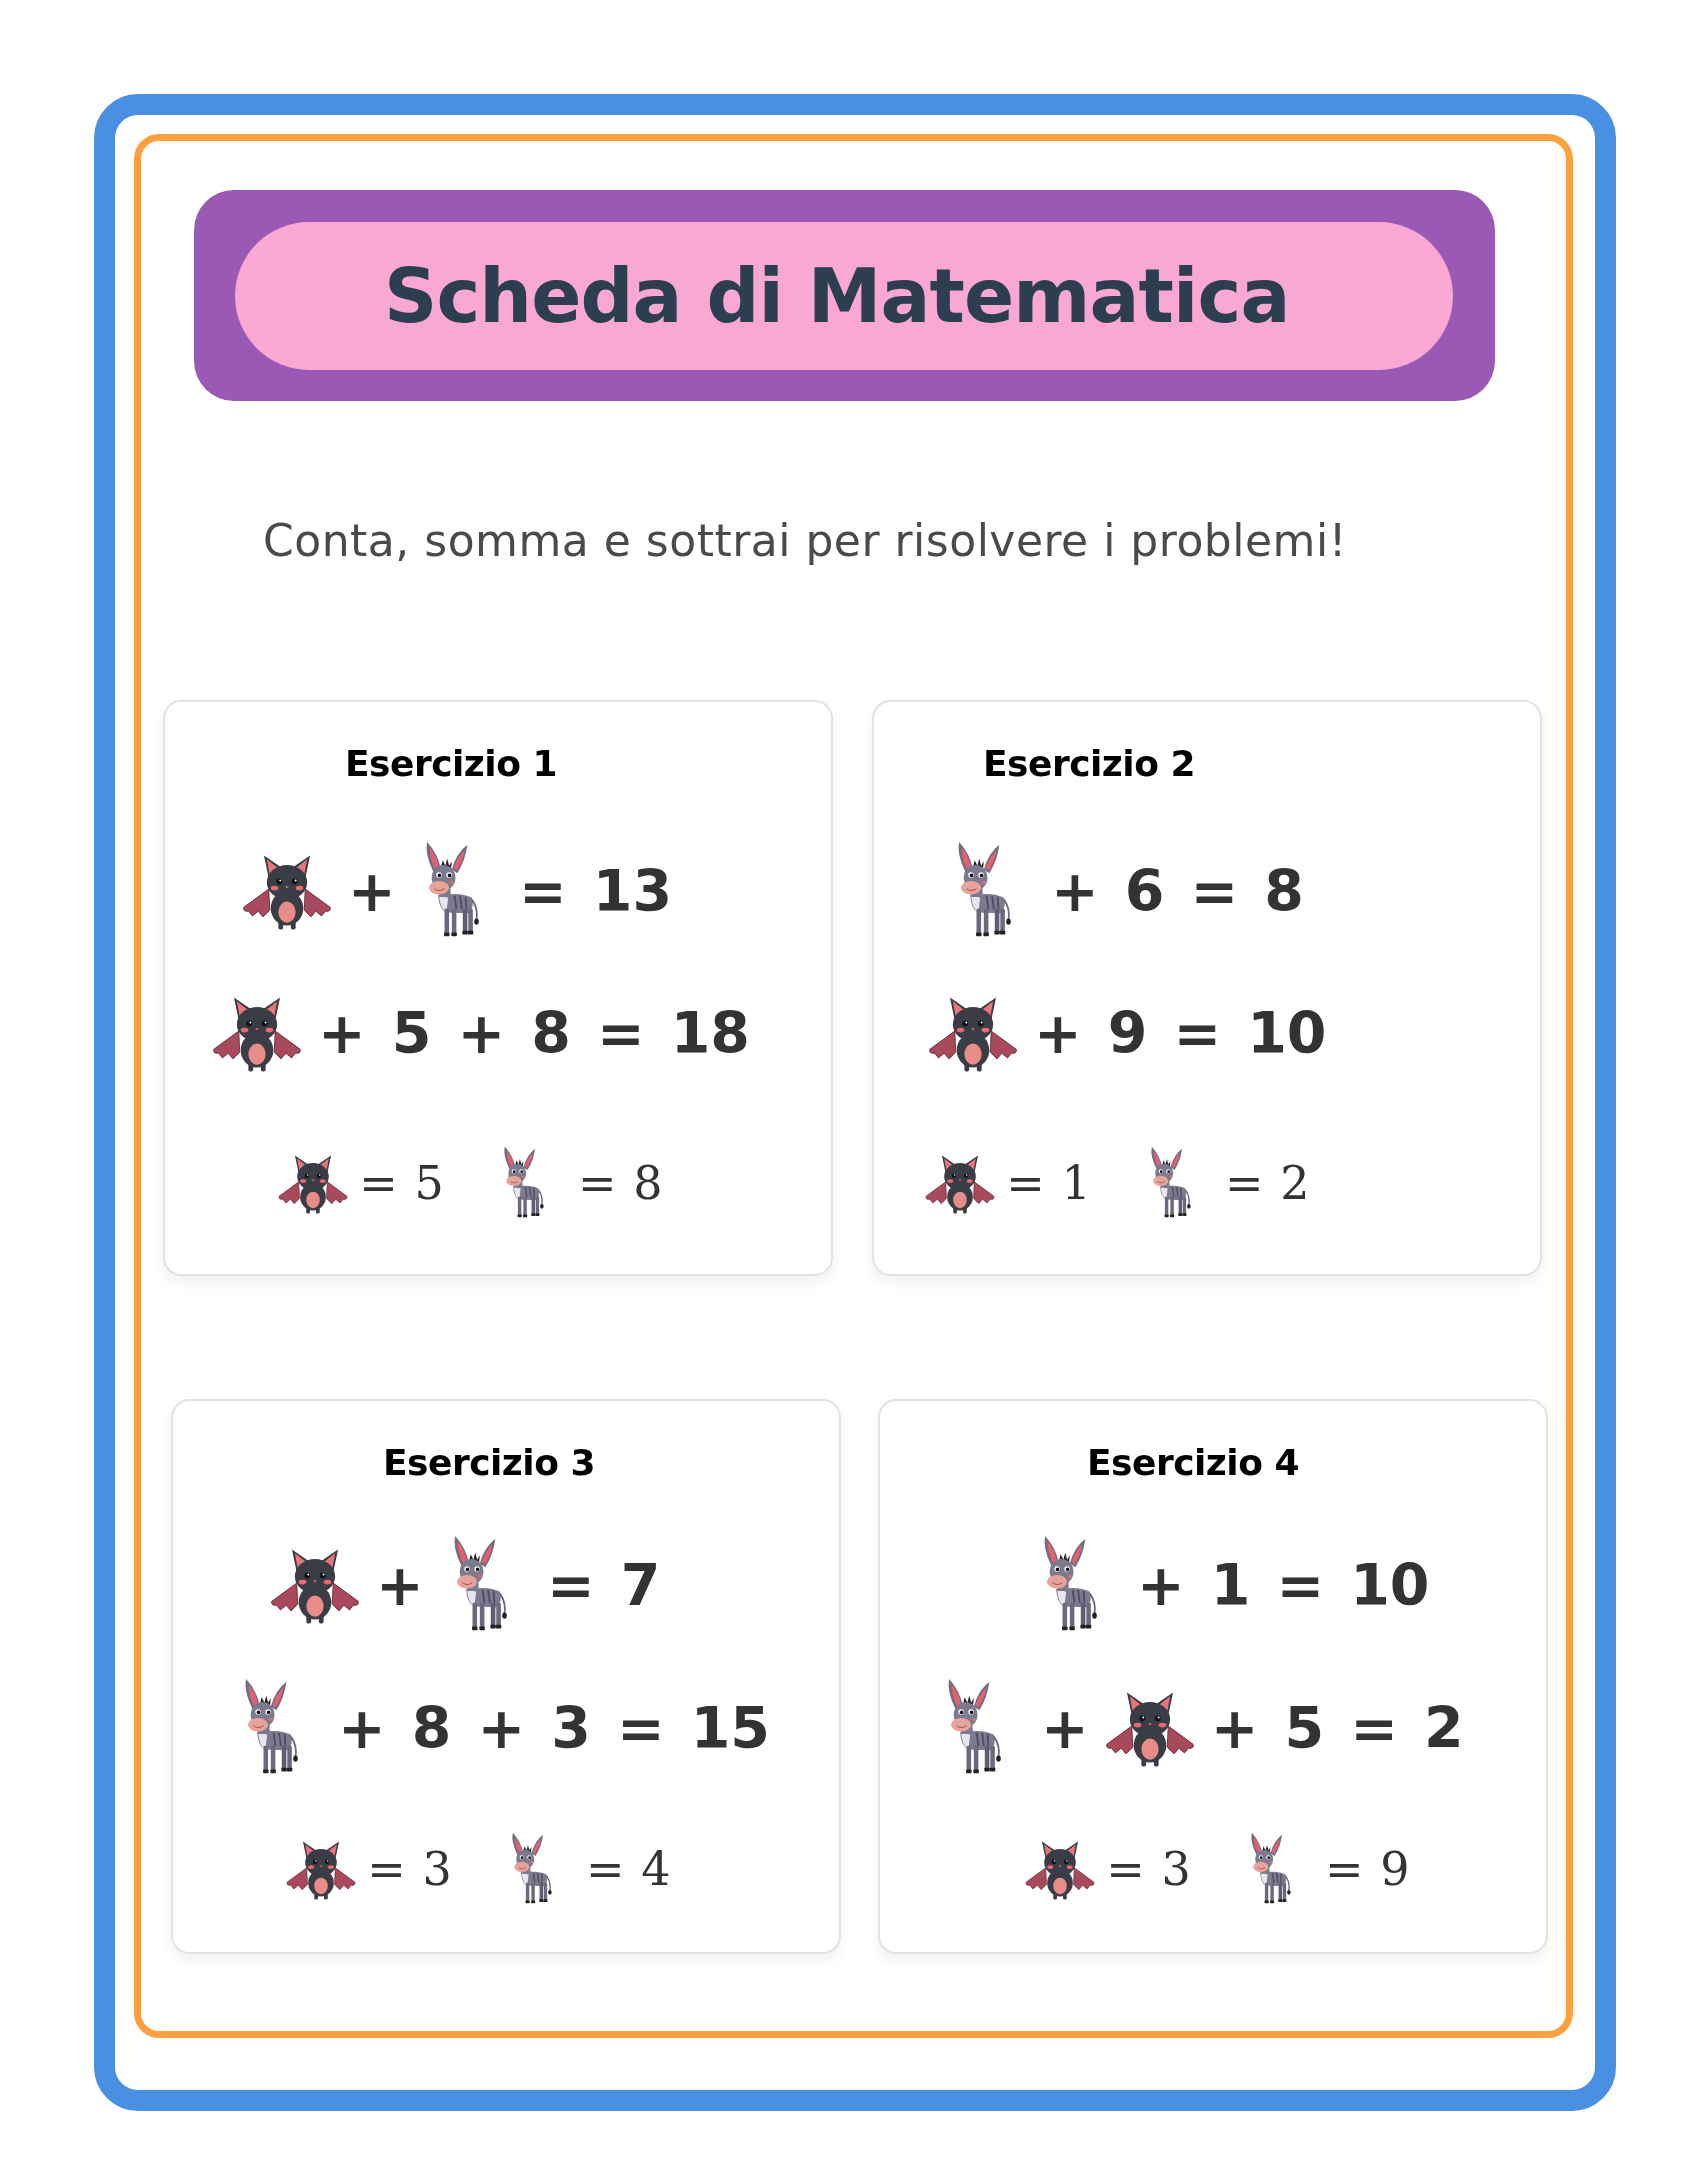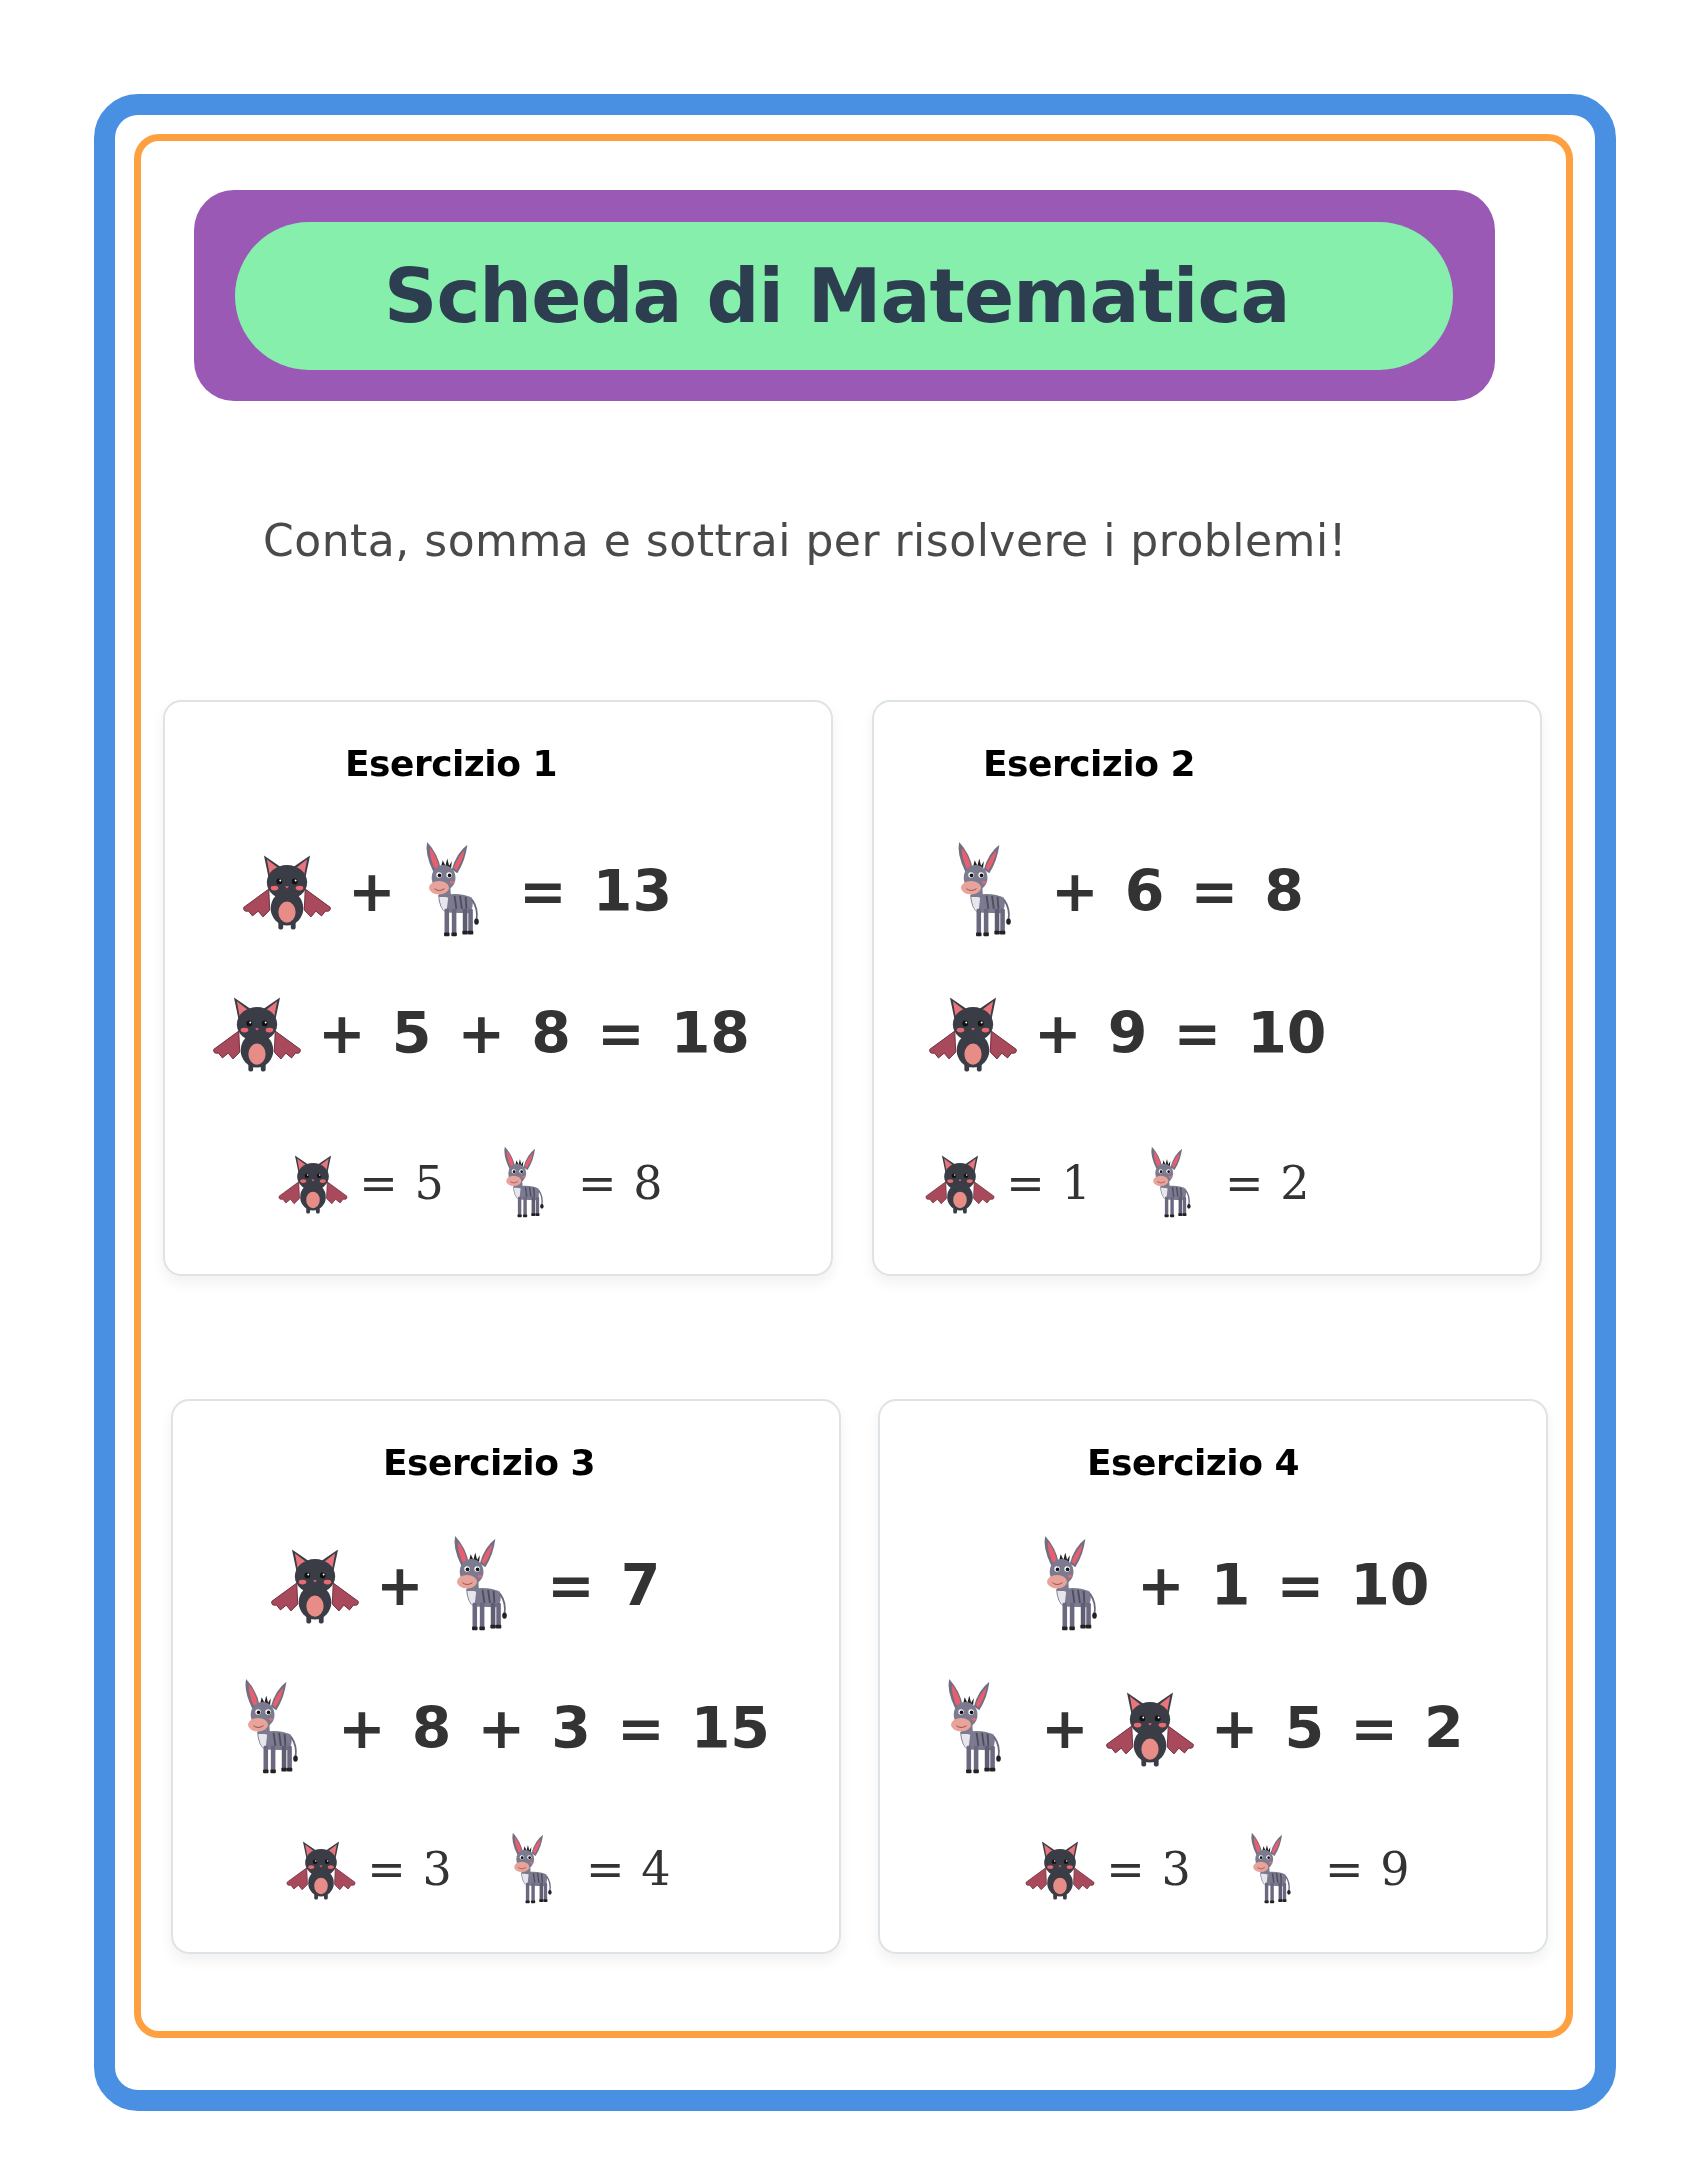--- a/index.html
+++ b/index.html
@@ -1,20 +1,20 @@
 <!DOCTYPE html>
 <html style="font-size:7.4px"><head>
 <meta charset="utf-8">
 <style>
   html, body { margin:0; padding:0; background:#ffffff; }
   body { width:1687px; height:2183px; position:relative; overflow:hidden; font-family:"DejaVu Sans", sans-serif; }
   .frame-blue { position:absolute; left:94px; top:94px; width:1522px; height:2017px; box-sizing:border-box; border:21.6px solid #4A90E2; border-radius:44px; }
   .frame-orange { position:absolute; left:134px; top:134px; width:1439px; height:1904px; box-sizing:border-box; border:7.8px solid #FFA040; border-radius:25px; }
   .header { position:absolute; left:194px; top:190px; width:1301px; height:211px; background:#9B59B6; border-radius:40px; }
-  .pill { position:absolute; left:41px; top:32px; width:1218px; height:148px; background:#86efac; border-radius:74px; }
+  .pill { position:absolute; left:41px; top:32px; width:1218px; height:148px; background:#f9a8d4; border-radius:74px; }
   .title { position:absolute; left:149px; top:0; height:148px; line-height:148px; font-family:"DejaVu Sans", sans-serif; font-weight:bold; font-size:74px; color:#2C3E50; letter-spacing:-0.9px; white-space:nowrap; }
   .subtitle { position:absolute; left:263px; top:515px; font-family:"DejaVu Sans", sans-serif; font-size:44px; color:#4A4A4A; white-space:nowrap; letter-spacing:0.5px; }
   .card { position:absolute; width:670px; height:576px; box-sizing:border-box; border:2.3px solid #DDE3E6; border-radius:18.4px; background:#ffffff; box-shadow:0 6.4px 13.8px rgba(0,0,0,0.06); }
   .card-title { position:absolute; top:41px; font-family:"DejaVu Sans", sans-serif; font-weight:bold; font-size:36px; color:#000000; white-space:nowrap; letter-spacing:-0.5px; }
   .eq { position:absolute; display:flex; align-items:center; white-space:nowrap; }
   .eq .tok { font-family:"DejaVu Sans", sans-serif; font-size:57px; color:#333333; margin:0 13px; font-weight:700; }
   .eq .op { font-weight:bold; }
   .sol { position:absolute; display:flex; align-items:center; white-space:nowrap; }
   .sol .stok { font-family:"DejaVu Serif", serif; font-size:46px; color:#333333; margin:0 8.3px; }
   .icon { display:inline-block; }

